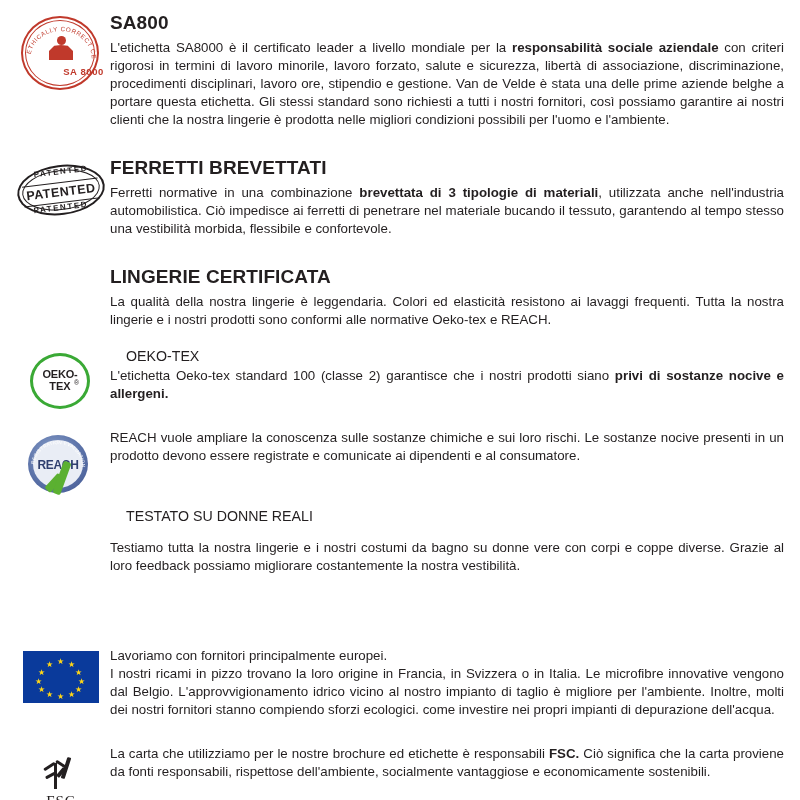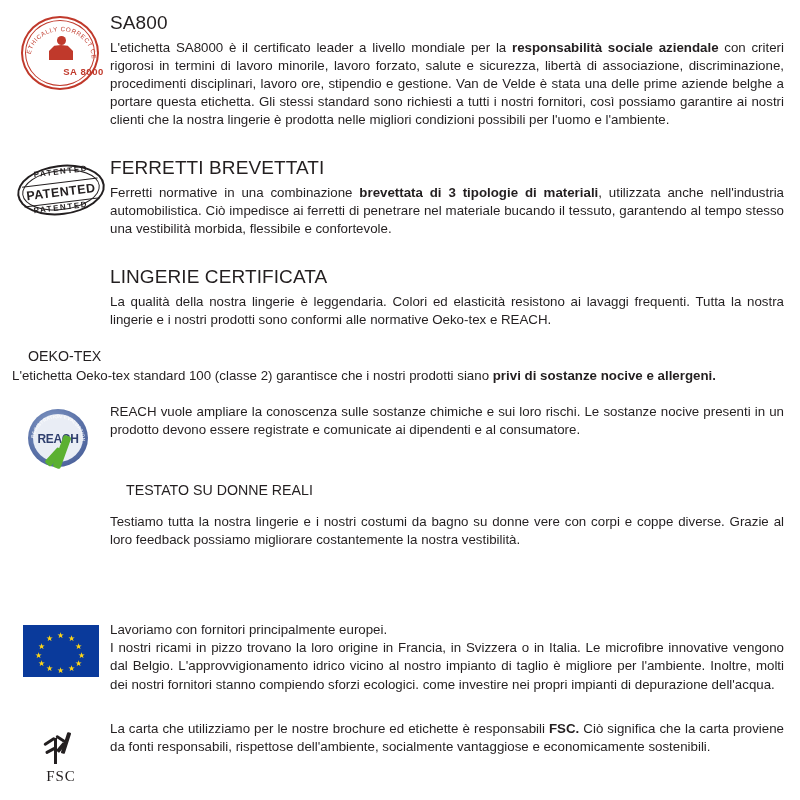--- a/index.html
+++ b/index.html
@@ -34,21 +34,21 @@
     display: flex;
     justify-content: center;
     align-items: flex-start;
     padding-top: 4px;
   }
   .text-col {
     flex: 1 1 auto;
     padding-right: 4px;
   }
   h2.head {
-    font-weight: normal;
+    font-weight: bold;
     margin: 0 0 3px 0;
     font-size: 19px;
     letter-spacing: 0.1px;
     color: #231f20;
   }
   h3.sub {
     font-weight: normal;
     margin: 0 0 1px 16px;
     font-size: 14.2px;
     color: #231f20;
@@ -295,20 +295,28 @@
     <div class="badge-col"></div>
     <div class="text-col">
       <h2 class="head">LINGERIE CERTIFICATA</h2>
       <p class="body">La qualità della nostra lingerie è leggendaria. Colori ed elasticità resistono ai lavaggi frequenti. Tutta la nostra lingerie e i nostri prodotti sono conformi alle normative Oeko-tex e REACH.</p>
     </div>
   </div>
 
   <div class="sp-18"></div>
 
   <div class="section">
+    <div class="badge-col">
+      <div class="oeko">
+        <div class="circ"></div>
+        <div class="t1">OEKO-</div>
+        <div class="t2">TEX</div>
+        <div class="reg">®</div>
+      </div>
+    </div>
     <div class="text-col">
       <h3 class="sub">OEKO-TEX</h3>
       <p class="body">
         <span>L'etichetta Oeko-tex standard 100 (classe 2) garantisce che i nostri prodotti siano </span><b>privi di sostanze nocive e allergeni.</b>
       </p>
     </div>
   </div>
 
   <div class="sp-18"></div>
 

